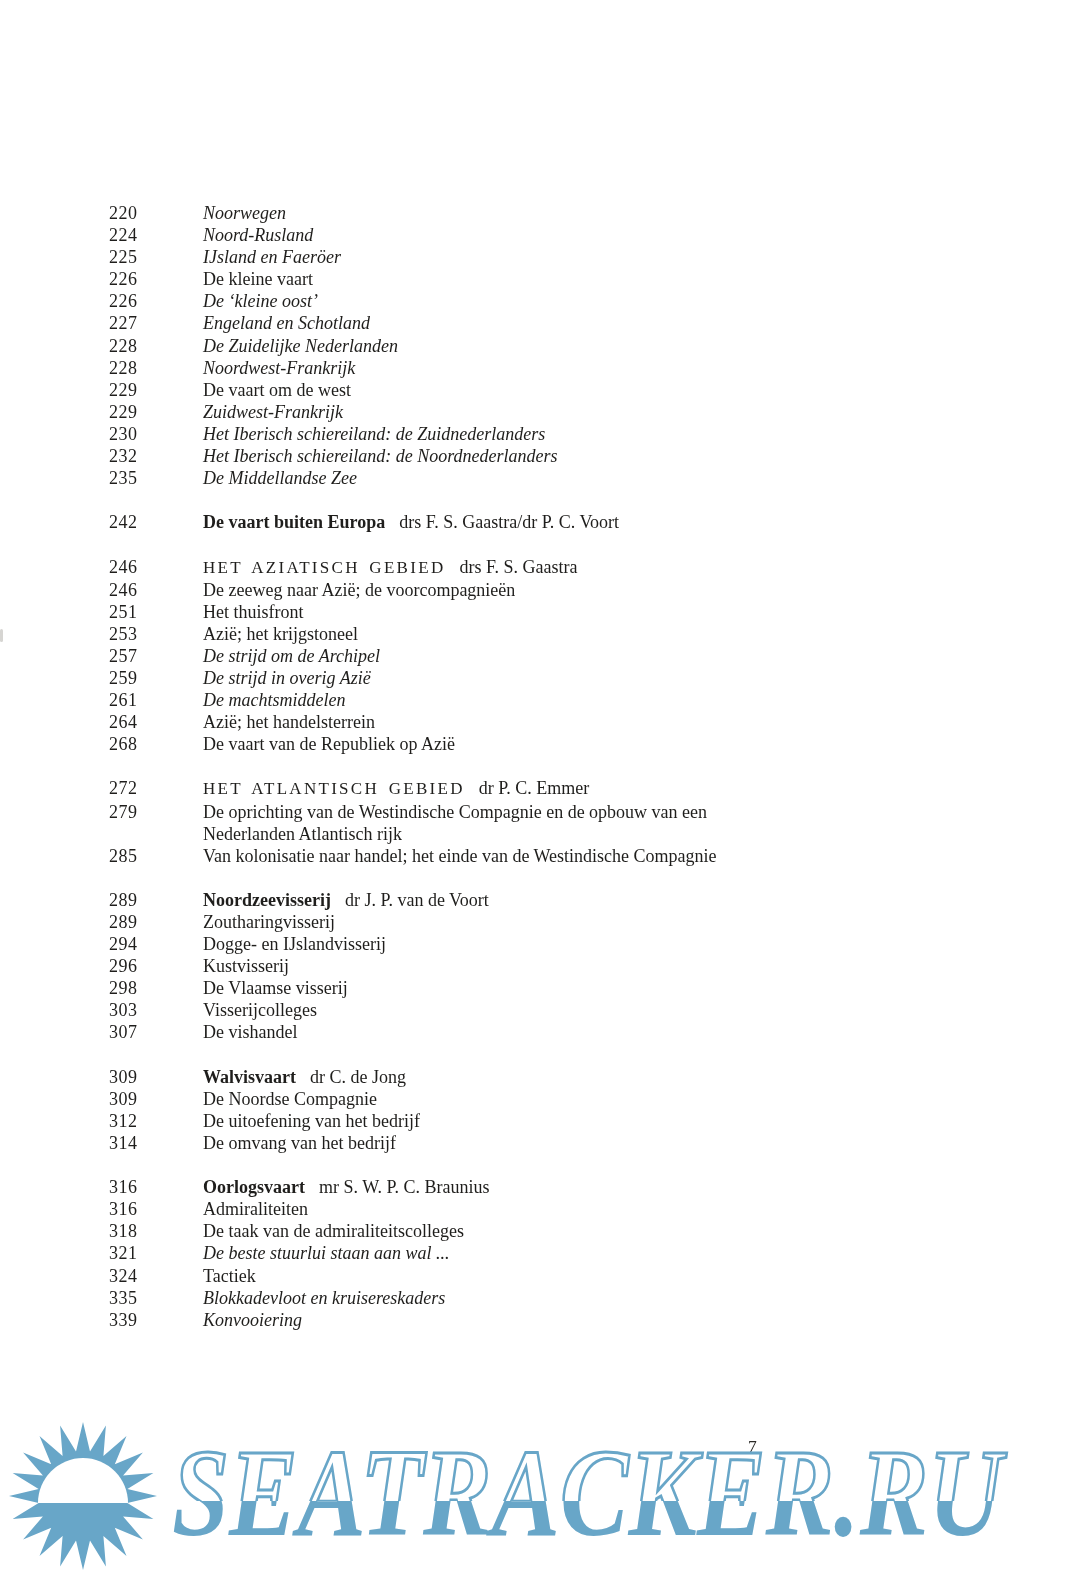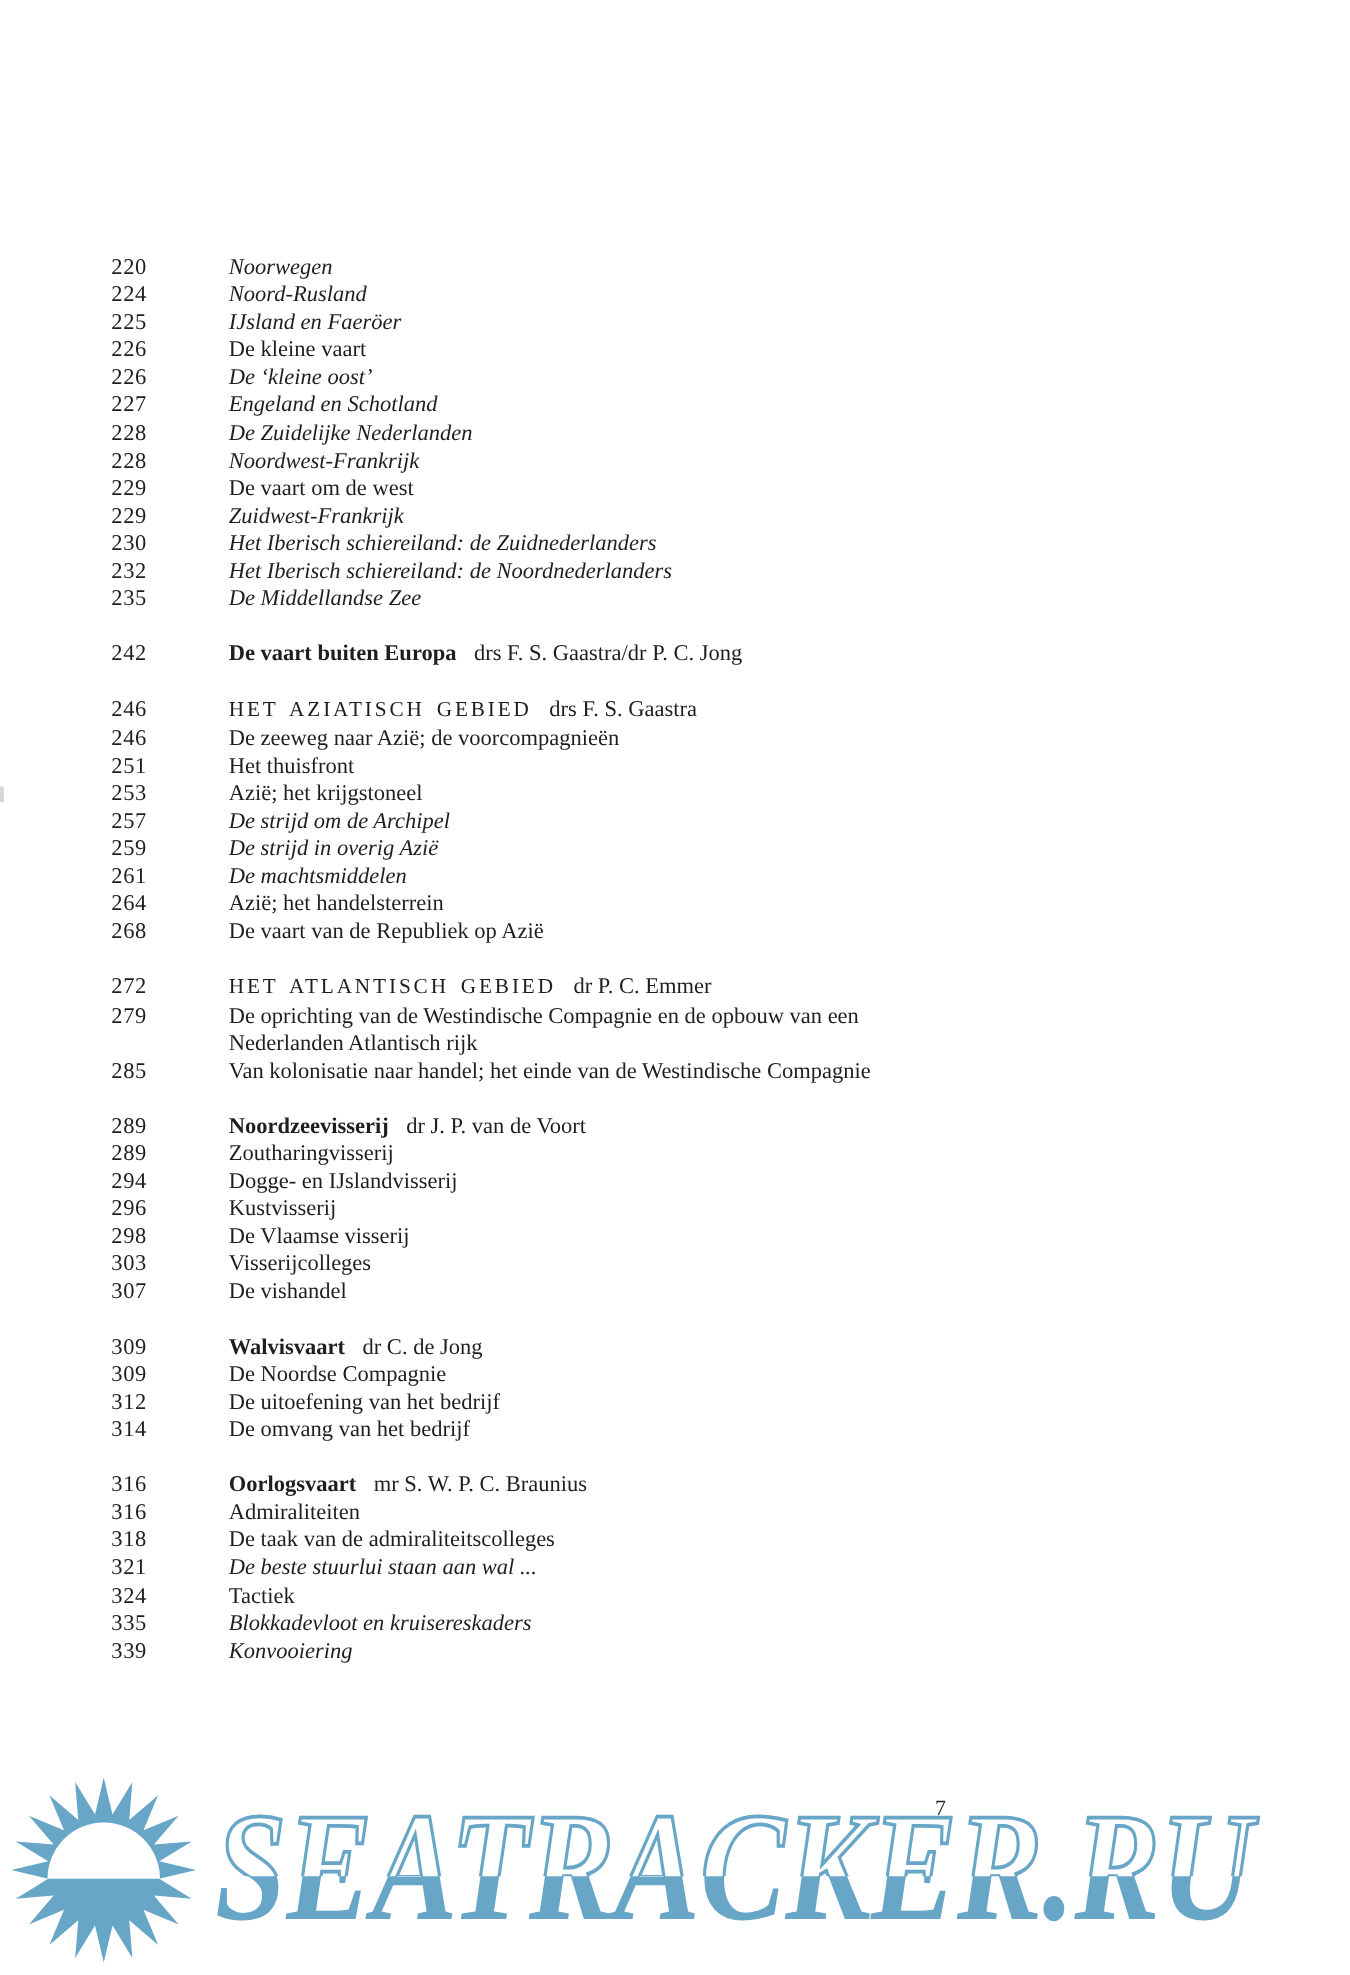--- a/index.html
+++ b/index.html
@@ -14,21 +14,21 @@
   }
 
   
   .toc {
     position: absolute;
     left: 89px; top: 202px;
     width: 950px;
     font-size: 18px;
     line-height: 22.1px;
   }
-  .block { margin-bottom: 22.1px; }
+  .block { margin-bottom: 22.1px; margin-left: 20px; }
   .block:last-child { margin-bottom: 0; }
   .row { display: flex; }
   .num {
     flex: none;
     width: 94px;
     letter-spacing: 0.5px;
   }
   .body { flex: 1; }
   .title.roman  { font-style: normal; }
   .title.italic { font-style: italic; }
@@ -146,21 +146,21 @@
         <span class="body"><span class="title italic">Het Iberisch schiereiland: de Noordnederlanders</span></span>
       </div>
       <div class="row">
         <span class="num">235</span>
         <span class="body"><span class="title italic">De Middellandse Zee</span></span>
       </div>
     </div>
     <div class="block">
       <div class="row">
         <span class="num">242</span>
-        <span class="body"><span class="title bold">De vaart buiten Europa</span><span class="author">drs F. S. Gaastra/dr P. C. Jong</span></span>
+        <span class="body"><span class="title bold">De vaart buiten Europa</span><span class="author">drs F. S. Gaastra/dr P. C. Voort</span></span>
       </div>
     </div>
     <div class="block">
       <div class="row">
         <span class="num">246</span>
         <span class="body"><span class="title caps">HET AZIATISCH GEBIED</span><span class="author">drs F. S. Gaastra</span></span>
       </div>
       <div class="row">
         <span class="num">246</span>
         <span class="body"><span class="title roman">De zeeweg naar Azië; de voorcompagnieën</span></span>

